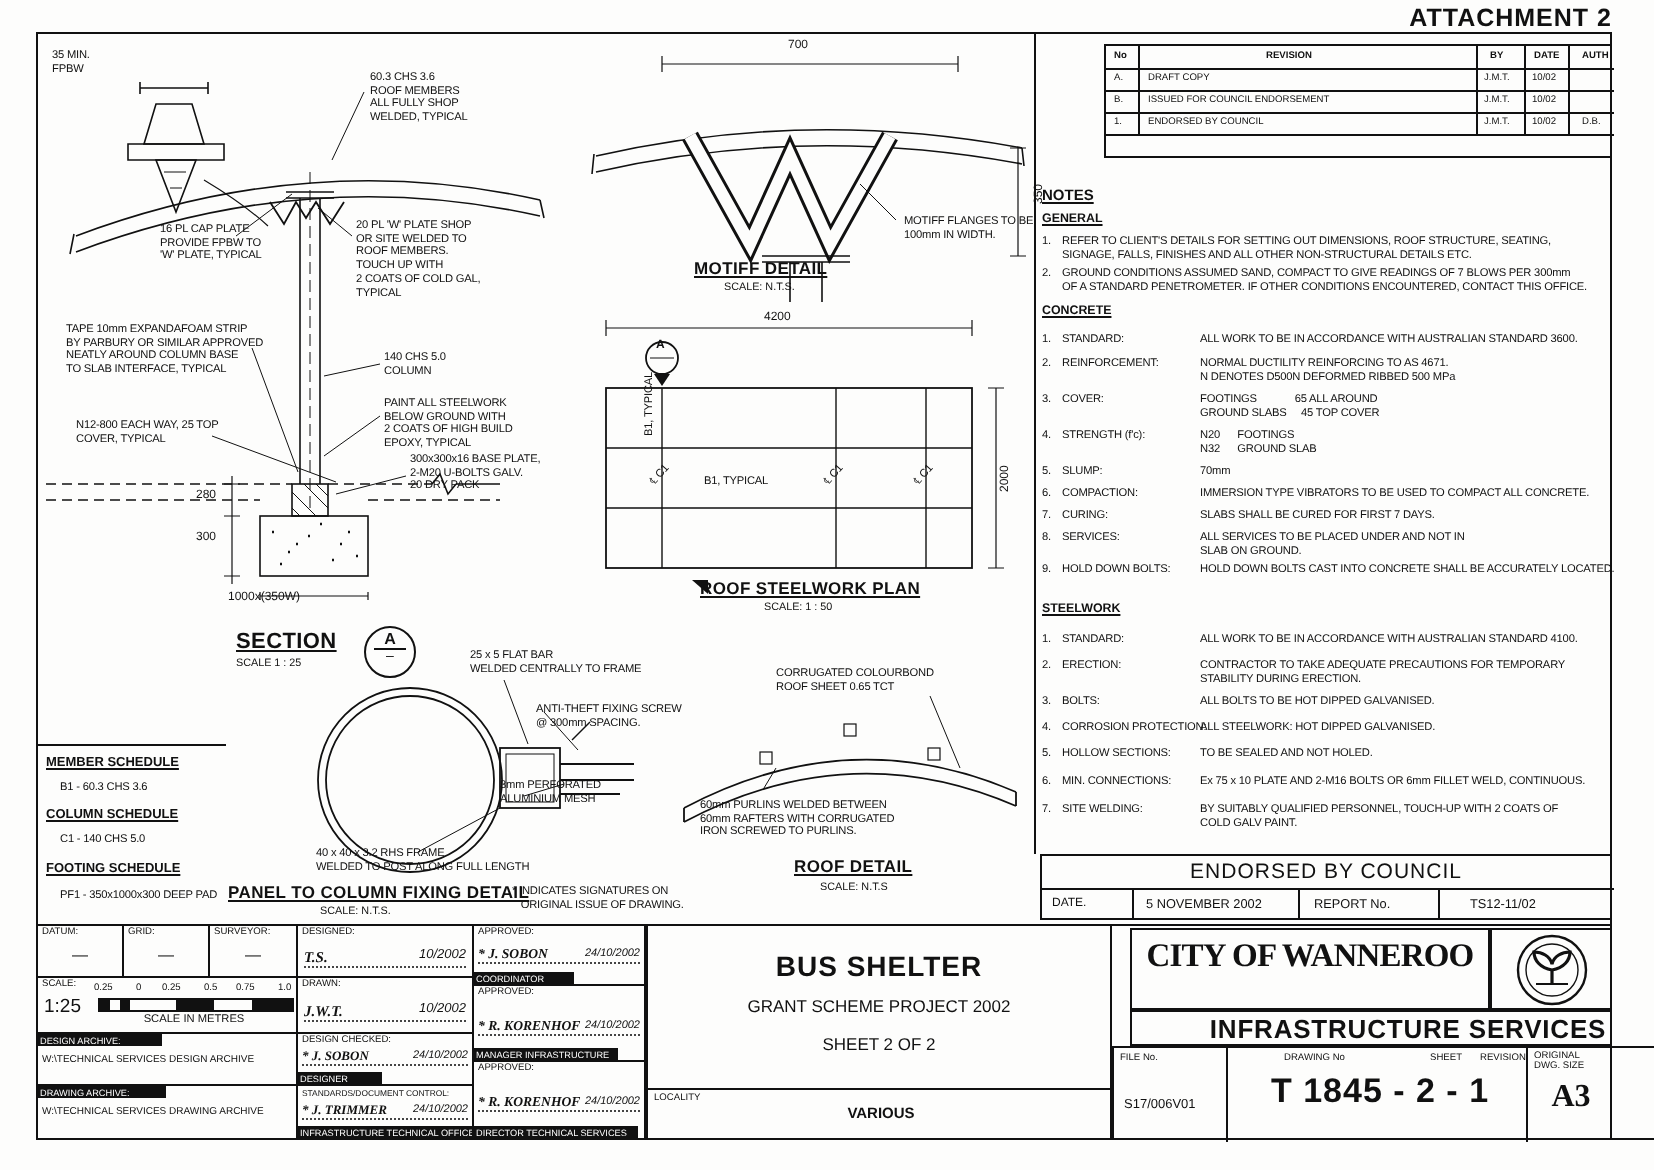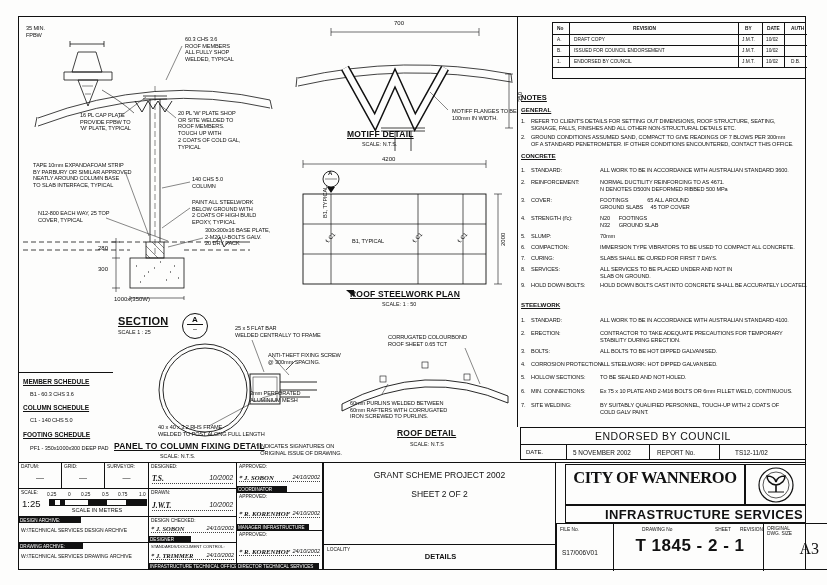--- a/index.html
+++ b/index.html
@@ -23,20 +23,21 @@
 </style>
 </head>
 <body>
 
 <div id="sheet">
 
   <div class="a box" style="left:18px;top:16px;width:788px;height:554px;border-width:1.4px;"></div>
 
   <div class="a" style="left:517px;top:16px;width:1px;height:411px;background:#111;"></div>
 
+  <div class="a" style="left:663px;top:2px;width:143px;text-align:right;font-size:12.5px;font-weight:bold;letter-spacing:0.5px;">ATTACHMENT 2</div>
 
   <div class="a box" style="left:552px;top:22px;width:254px;height:57px;">
     <div class="a" style="left:0;top:11px;width:254px;height:1px;background:#111;"></div>
     <div class="a" style="left:0;top:22px;width:254px;height:1px;background:#111;"></div>
     <div class="a" style="left:0;top:33px;width:254px;height:1px;background:#111;"></div>
     <div class="a" style="left:0;top:44px;width:254px;height:1px;background:#111;"></div>
     <div class="a" style="left:16px;top:0;width:1px;height:44px;background:#111;"></div>
     <div class="a" style="left:185px;top:0;width:1px;height:44px;background:#111;"></div>
     <div class="a" style="left:209px;top:0;width:1px;height:44px;background:#111;"></div>
     <div class="a" style="left:231px;top:0;width:1px;height:44px;background:#111;"></div>
@@ -163,21 +164,21 @@
       <div class="a" style="left:56px;top:0;width:1px;height:47px;background:#111;"></div>
       <div class="a" style="left:206px;top:0;width:1px;height:47px;background:#111;"></div>
       <div class="a tiny" style="left:3px;top:3px;">FILE No.</div>
       <div class="a" style="left:5px;top:25px;font-size:6.5px;">S17/006V01</div>
       <div class="a tiny" style="left:85px;top:3px;">DRAWING No</div>
       <div class="a tiny" style="left:158px;top:3px;">SHEET</div>
       <div class="a tiny" style="left:183px;top:3px;">REVISION</div>
       <div class="a" style="left:60px;top:12px;width:146px;text-align:center;font-size:17px;font-weight:bold;letter-spacing:0.5px;">T 1845 - 2 - 1</div>
       <div class="a tiny pre" style="left:210px;top:2px;">ORIGINAL
 DWG. SIZE</div>
-      <div class="a" style="left:219px;top:16px;width:43px;text-align:right;font-family:'Liberation Serif',serif;font-size:16px;font-weight:normal;">A3</div>
+      <div class="a" style="left:207px;top:16px;width:43px;text-align:center;font-family:'Liberation Serif',serif;font-size:16px;font-weight:bold;">A3</div>
     </div>
   </div>
 
   <div class="a" style="left:18px;top:462px;width:788px;height:1px;background:#111;"></div>
 
   <div class="a box" style="left:18px;top:462px;width:44px;height:27px;">
     <div class="cellhdr">DATUM:</div>
     <div style="text-align:center;margin-top:10px;font-size:8px;">—</div>
   </div>
   <div class="a box" style="left:61px;top:462px;width:44px;height:27px;">
@@ -263,25 +264,26 @@
   <div class="a box" style="left:236px;top:530px;width:87px;height:40px;">
     <div class="cellhdr">APPROVED:</div>
     <div style="display:flex;justify-content:space-between;margin:17px 2px 0 2px;border-bottom:1px dotted #444;">
       <span class="sig" style="font-size:6.8px;">* R. KORENHOF</span>
       <span style="font-size:5.5px;font-style:italic;">24/10/2002</span>
     </div>
     <div class="inv" style="position:absolute;bottom:0;left:0;width:80px;">DIRECTOR TECHNICAL SERVICES</div>
   </div>
 
   <div class="a box" style="left:323px;top:462px;width:233px;height:108px;">
+    <div style="text-align:center;font-size:14px;font-weight:bold;letter-spacing:0.5px;margin-top:12px;">BUS SHELTER</div>
     <div style="text-align:center;font-size:8.5px;margin-top:7px;">GRANT SCHEME PROJECT 2002</div>
     <div style="text-align:center;font-size:8.5px;margin-top:9px;">SHEET 2 OF 2</div>
     <div class="a" style="left:0;top:81px;width:233px;height:1px;background:#111;"></div>
     <div class="a tiny" style="left:3px;top:84px;">LOCALITY</div>
-    <div class="a" style="left:0;top:89px;width:233px;text-align:center;font-size:7.5px;font-weight:bold;">DETAILS</div>
+    <div class="a" style="left:0;top:89px;width:233px;text-align:center;font-size:7.5px;font-weight:bold;">VARIOUS</div>
   </div>
 
   <div class="a lbl pre" style="left:256px;top:443px;">* INDICATES SIGNATURES ON
    ORIGINAL ISSUE OF DRAWING.</div>
 
   <div class="a" style="left:18px;top:372px;width:95px;height:1px;background:#111;"></div>
   <div class="a hd" style="left:23px;top:378px;font-size:6.5px;">MEMBER SCHEDULE</div>
   <div class="a lbl" style="left:30px;top:391px;">B1   -   60.3 CHS 3.6</div>
   <div class="a hd" style="left:23px;top:404px;font-size:6.5px;">COLUMN SCHEDULE</div>
   <div class="a lbl" style="left:30px;top:417px;">C1   -   140 CHS 5.0</div>

